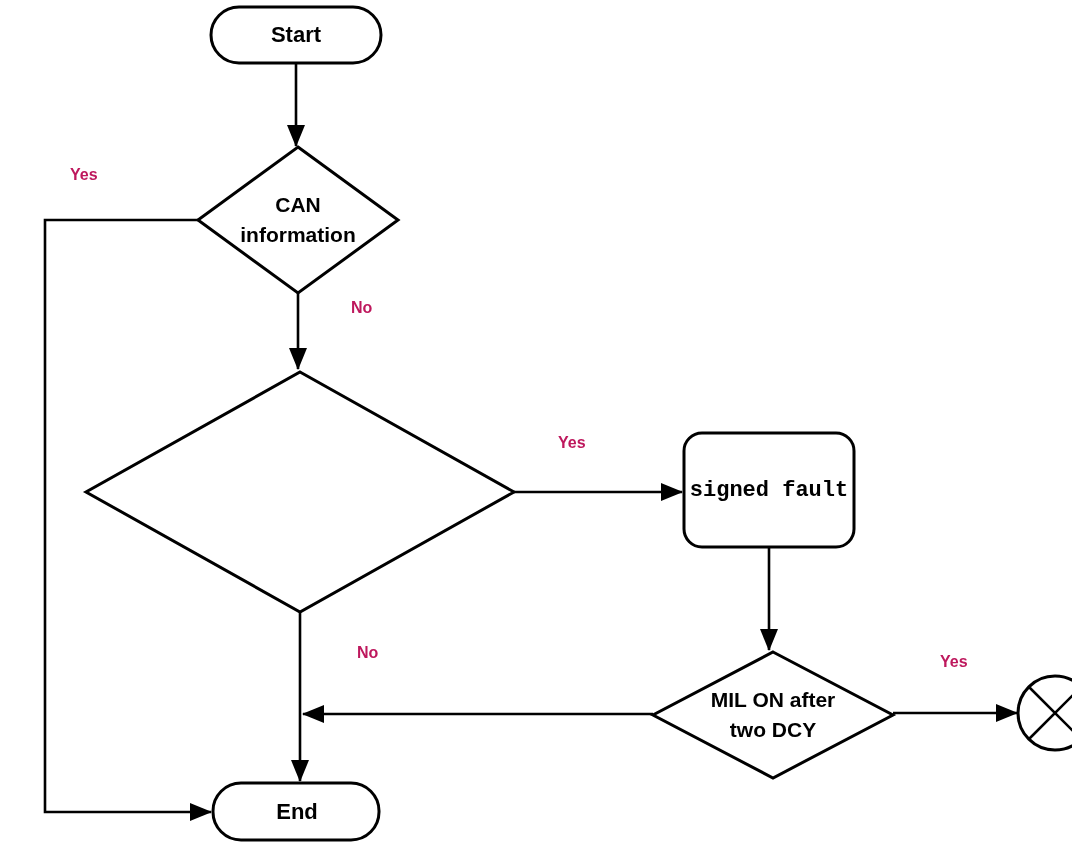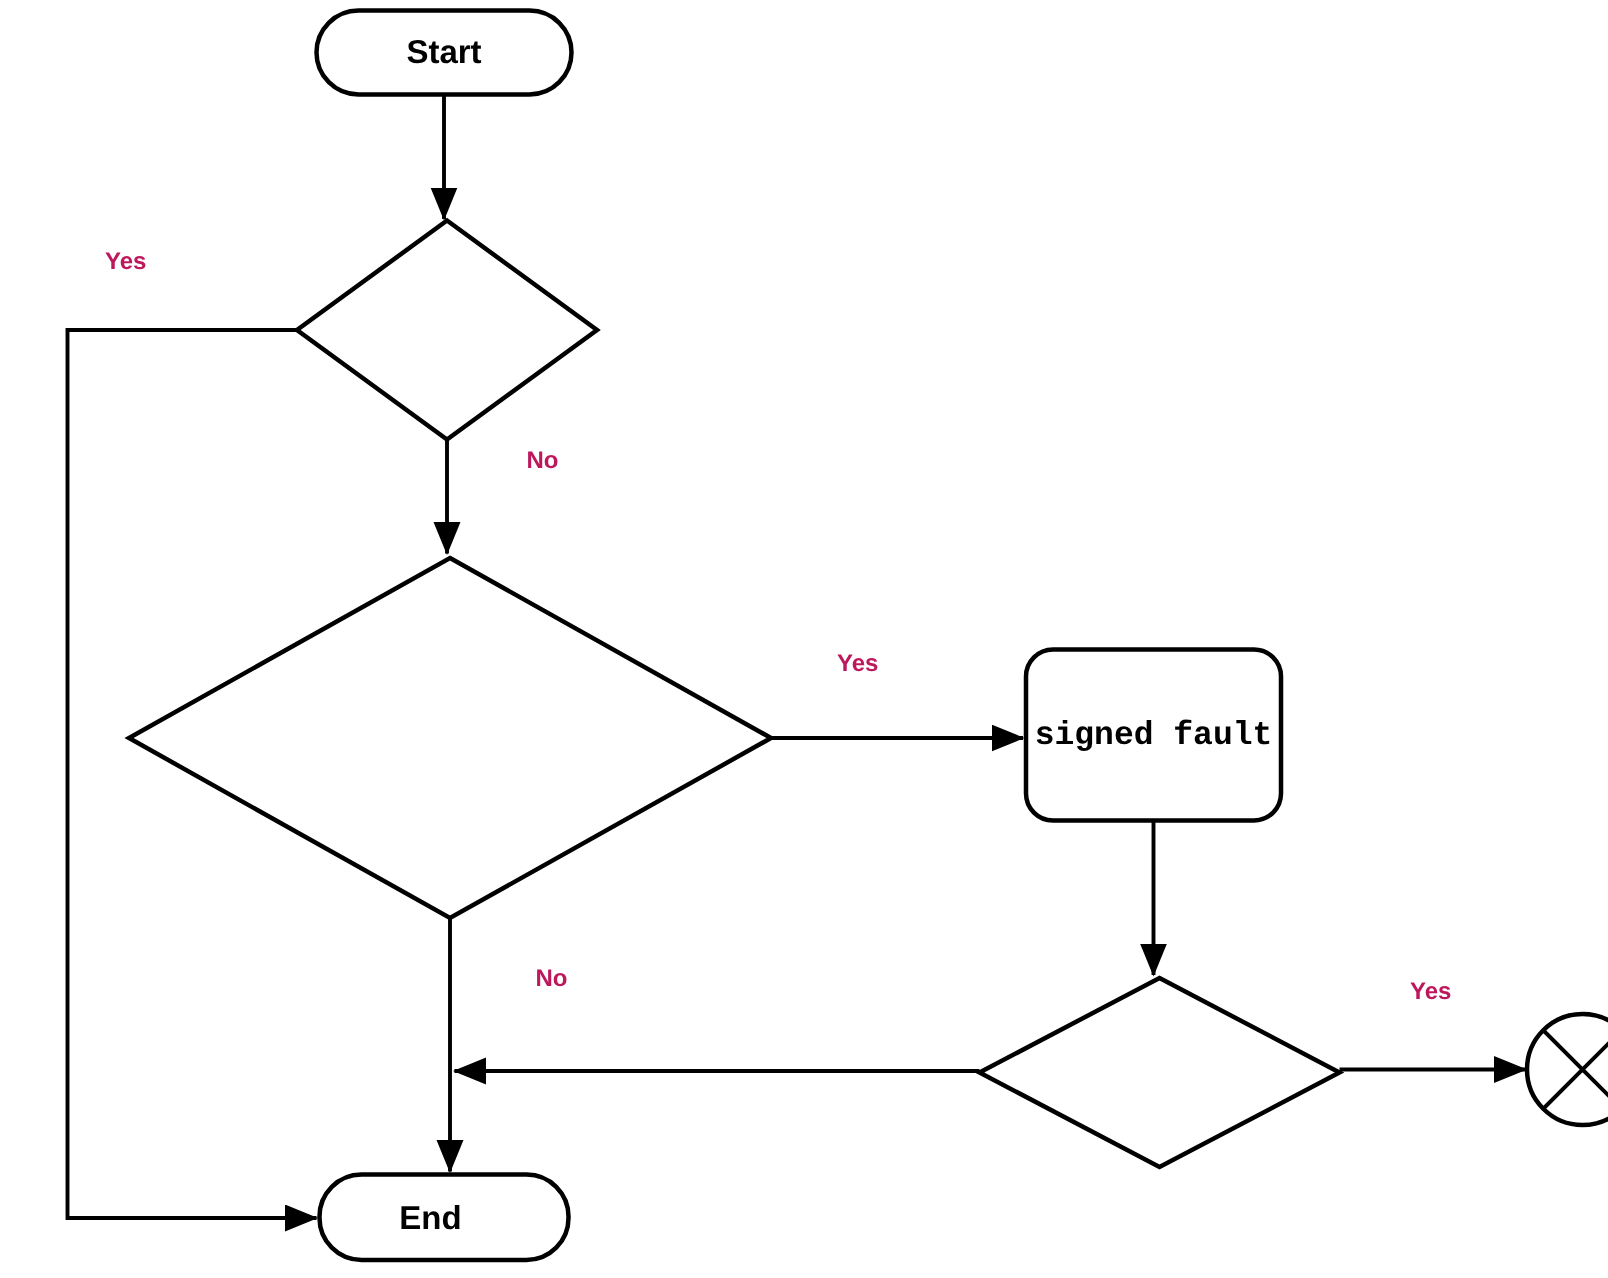--- a/index.html
+++ b/index.html
@@ -23,21 +23,21 @@
     font-weight: bold;
     white-space: pre-line;
     color: #000000;
     pointer-events: none;
   }
   .lbl-start   { left: 175px; top: 7px;   width: 170px; height: 56px;  font-size: 22px; }
   .lbl-can     { left: 162px; top: 147px; width: 200px; height: 146px; font-size: 21px; line-height: 30px; }
   .lbl-cond    { left: 50px;  top: 372px; width: 428px; height: 240px; font-size: 21px; line-height: 31px; }
   .lbl-fault   { left: 648px; top: 433px; width: 170px; height: 114px; font-size: 22px; font-family: Liberation Mono, monospace; }
   .lbl-mil     { left: 617px; top: 652px; width: 240px; height: 126px; font-size: 21px; line-height: 30px; }
-  .lbl-end     { left: 168px; top: 783px; width: 166px; height: 57px;  font-size: 22px; }
+  .lbl-end     { left: 178px; top: 783px; width: 166px; height: 57px;  font-size: 22px; }
   .edge-label {
     position: absolute;
     font-weight: bold;
     font-size: 16px;
     color: #be185d;
     pointer-events: none;
   }
   .elbl-can-yes  { left: 34px;  top: 166px; }
   .elbl-can-no   { left: 315px; top: 299px; }
   .elbl-cond-yes { left: 522px; top: 434px; }
@@ -73,21 +73,25 @@
       <polygon points="264,372 478,492 264,612 50,492"></polygon>
       <rect x="648" y="433" width="170" height="114" rx="18" ry="18"></rect>
       <polygon points="737,652 857,715 737,778 617,715"></polygon>
       <rect x="177" y="783" width="166" height="57" rx="28" ry="28"></rect>
       <circle cx="1019" cy="713" r="37"></circle>
       <path d="M993,687 L1045,739 M1045,687 L993,739" stroke-width="2.6"></path>
     </g>
   </svg>
 
   <div class="node-label lbl-start">Start</div>
+  <div class="node-label lbl-can">CAN
+information</div>
   <div class="node-label lbl-fault">signed fault</div>
+  <div class="node-label lbl-mil">MIL ON after
+two DCY</div>
   <div class="node-label lbl-end">End</div>
 
   <div class="edge-label elbl-can-yes">Yes</div>
   <div class="edge-label elbl-can-no">No</div>
   <div class="edge-label elbl-cond-yes">Yes</div>
   <div class="edge-label elbl-cond-no">No</div>
   <div class="edge-label elbl-mil-yes">Yes</div>
 
 </div>
 

